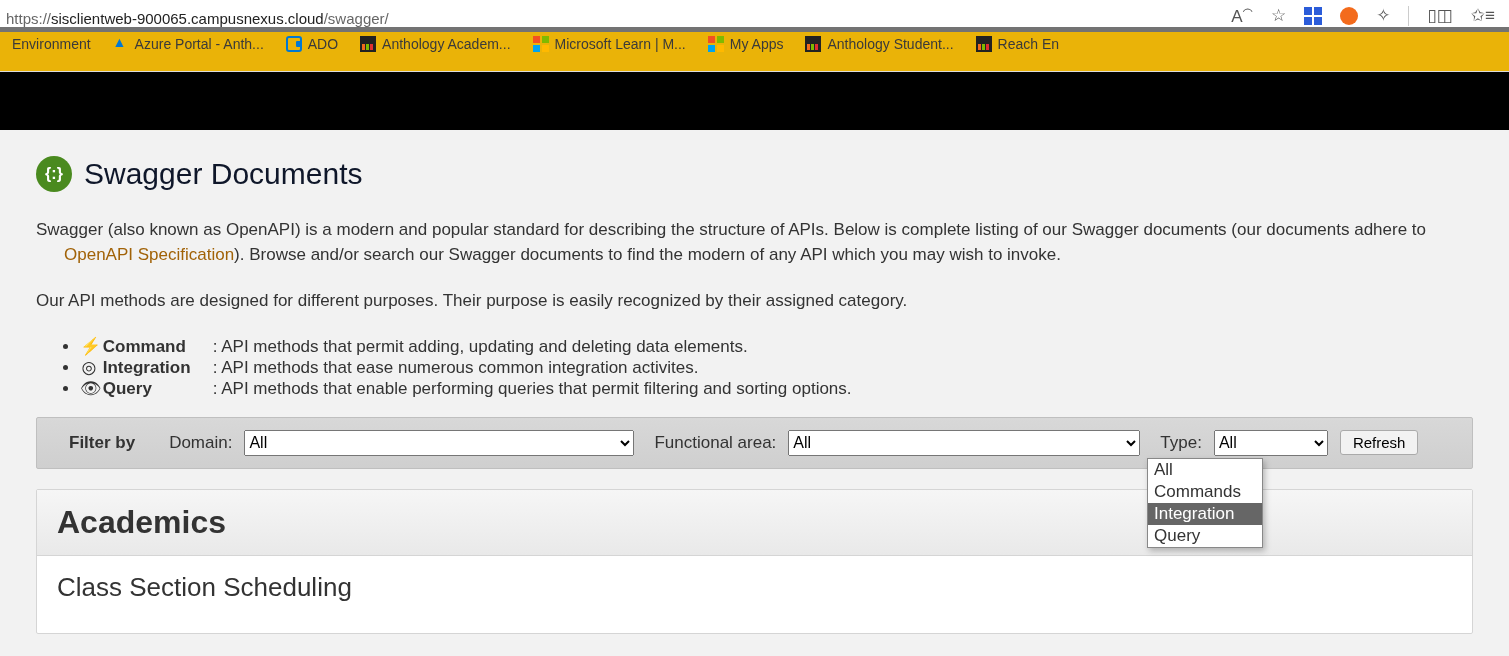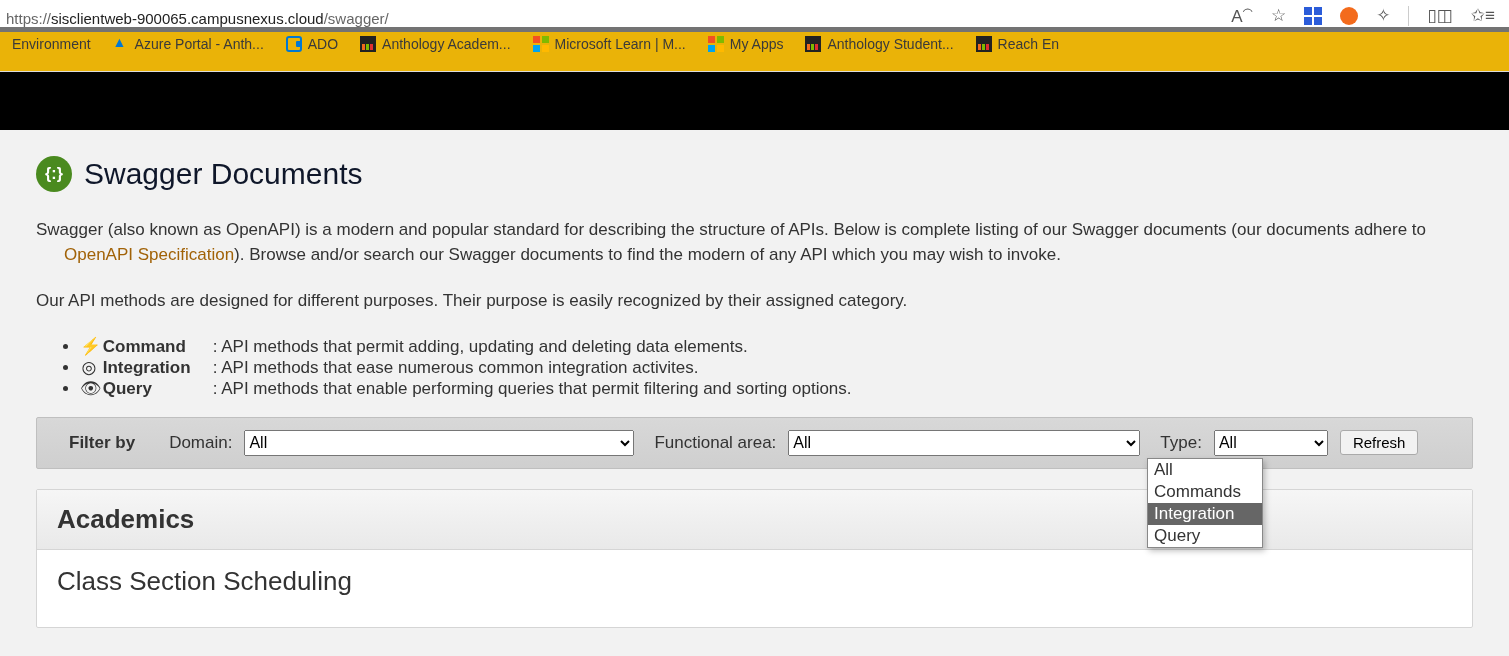--- a/index.html
+++ b/index.html
@@ -150,21 +150,21 @@
   .section {
     margin-top: 20px;
     border: 1px solid #d5d5d5;
     border-radius: 2px;
     background: #fff;
   }
   .section-hdr {
     background: linear-gradient(#f6f6f6,#e9e9e9);
     border-bottom: 1px solid #d5d5d5;
     padding: 14px 20px;
-    font-size: 26px; font-weight: bold; color:#333;
+    font-size: 32px; font-weight: bold; color:#333;
   }
   .section-body {
     padding: 16px 20px 30px 20px;
     font-size: 26px; color:#333;
   }
 </style>
 </head>
 <body>
 
 <div class="addr-bar">

